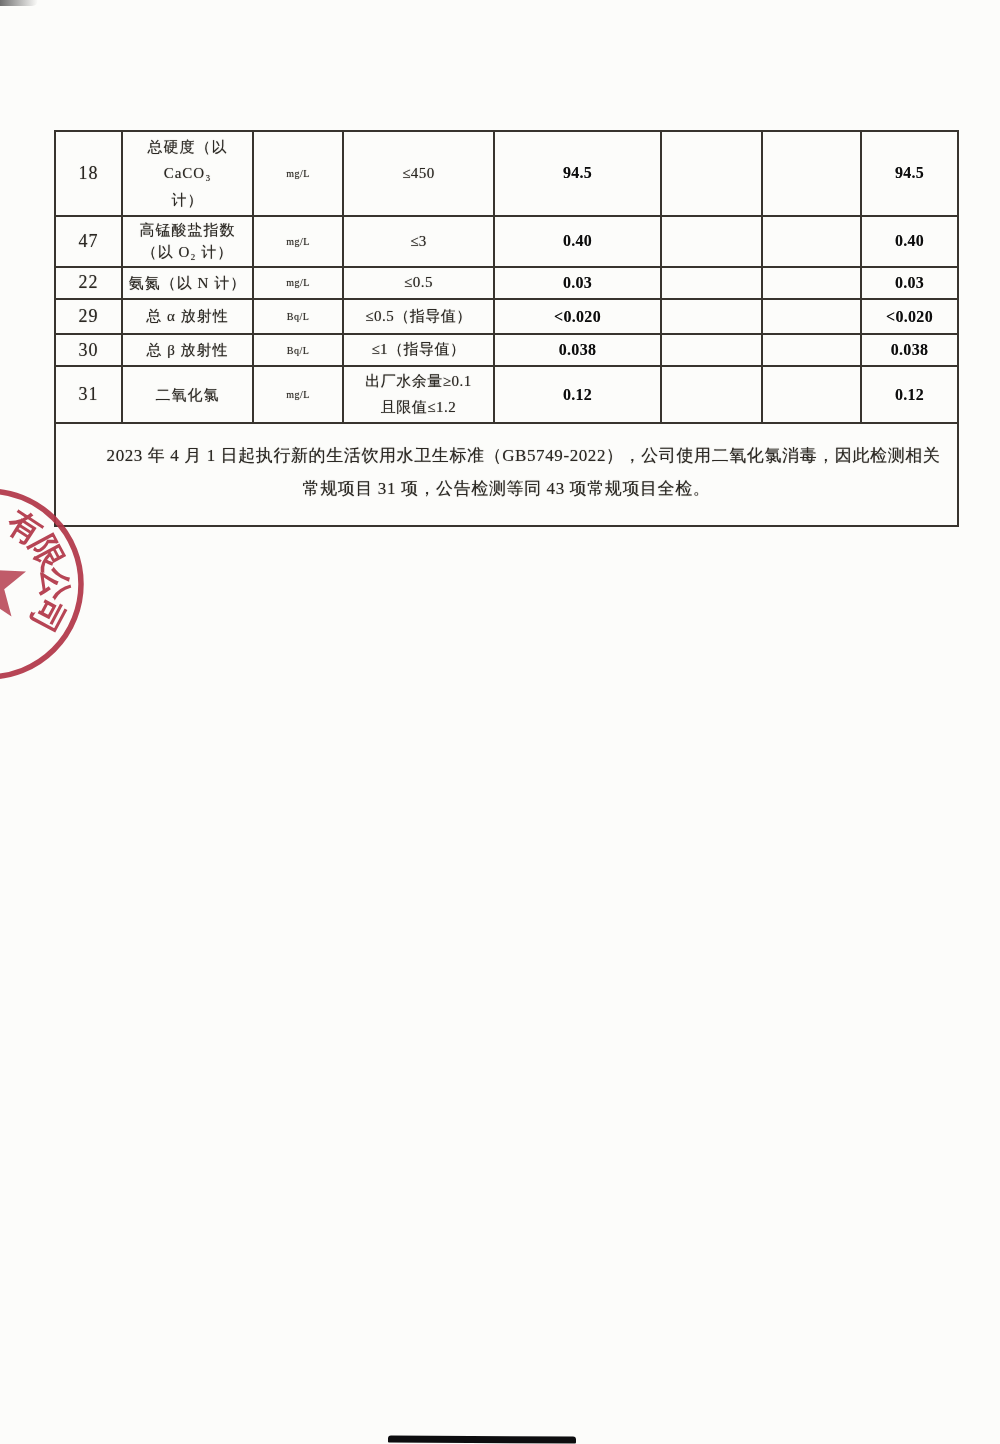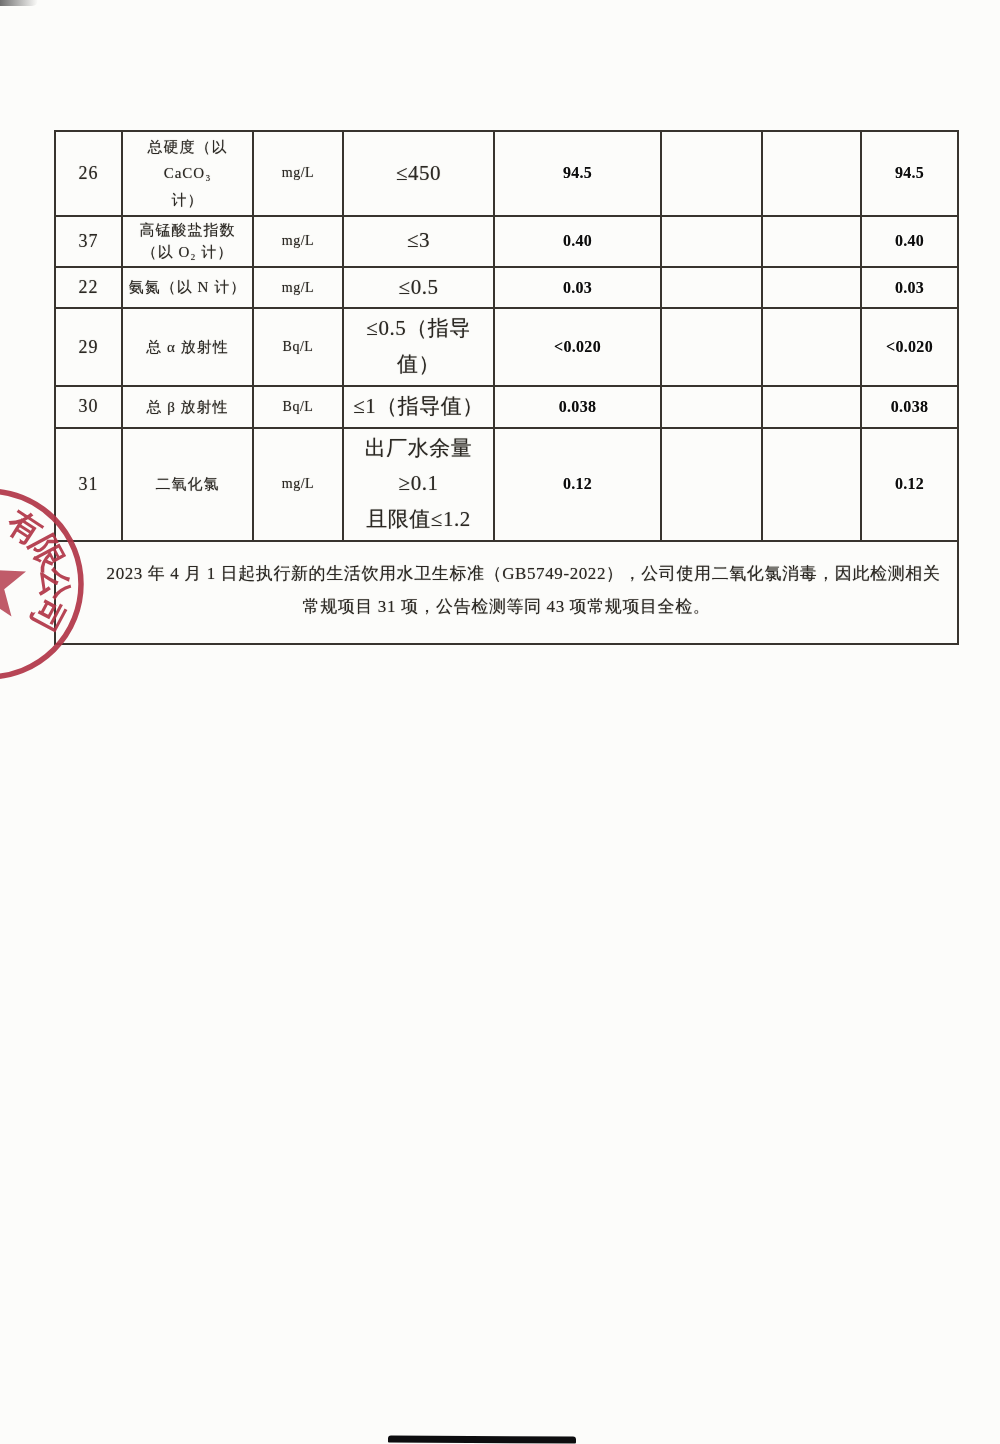--- a/index.html
+++ b/index.html
@@ -48,22 +48,22 @@
     padding: 2px 4px;
     overflow: hidden;
   }
   .scan-text {
     text-shadow: 0 0 0.9px rgba(56, 52, 46, 0.55);
     color: #2b2823;
     border-radius: 13px;
   }
   .c-no    { font-size: 18px; letter-spacing: 1px; }
   .c-name  { font-size: 15px; white-space: pre-line; line-height: 1.75; letter-spacing: 1px; }
-  .c-unit  { font-size: 14px; letter-spacing: 0.5px; }
-  .c-limit { font-size: 21px; white-space: pre-line; line-height: 1.7; letter-spacing: 0.5px; margin-top: 42px; }
+  .c-unit  { font-size: 10px; letter-spacing: 0.5px; }
+  .c-limit { font-size: 15px; white-space: pre-line; line-height: 1.7; letter-spacing: 0.5px; margin-top: 42px; }
   .c-val {
     font-family: Liberation Serif, serif;
     font-size: 16px;
     font-weight: 600;
     color: #0c0c0c;
     letter-spacing: 0.3px;
     text-shadow: 0 0 0.4px rgba(0,0,0,0.35);
   }
   .note-cell {
     text-align: right;
@@ -103,32 +103,32 @@
         <col style="width:131px">
         <col style="width:90px">
         <col style="width:151px">
       <col style="width:167px">
         <col style="width:101px">
         <col style="width:99px">
         <col style="width:97px">
     </colgroup>
     <tbody>
       <tr style="height:78px">
-        <td class="scan-text c-no">26</td>
+        <td class="scan-text c-no">18</td>
         <td class="scan-text c-name">总硬度（以 CaCO₃
 计）</td>
         <td class="scan-text c-unit">mg/L</td>
         <td class="scan-text c-limit">≤450</td>
         <td class="c-val">94.5</td>
         <td class="c-empty"></td>
         <td class="c-empty"></td>
         <td class="c-val">94.5</td>
       </tr>
       <tr style="height:47px">
-        <td class="scan-text c-no">37</td>
+        <td class="scan-text c-no">47</td>
         <td class="scan-text c-name" style="line-height:1.5">高锰酸盐指数
 （以 O₂ 计）</td>
         <td class="scan-text c-unit">mg/L</td>
         <td class="scan-text c-limit">≤3</td>
         <td class="c-val">0.40</td>
         <td class="c-empty"></td>
         <td class="c-empty"></td>
         <td class="c-val">0.40</td>
       </tr>
       <tr style="height:28px">

